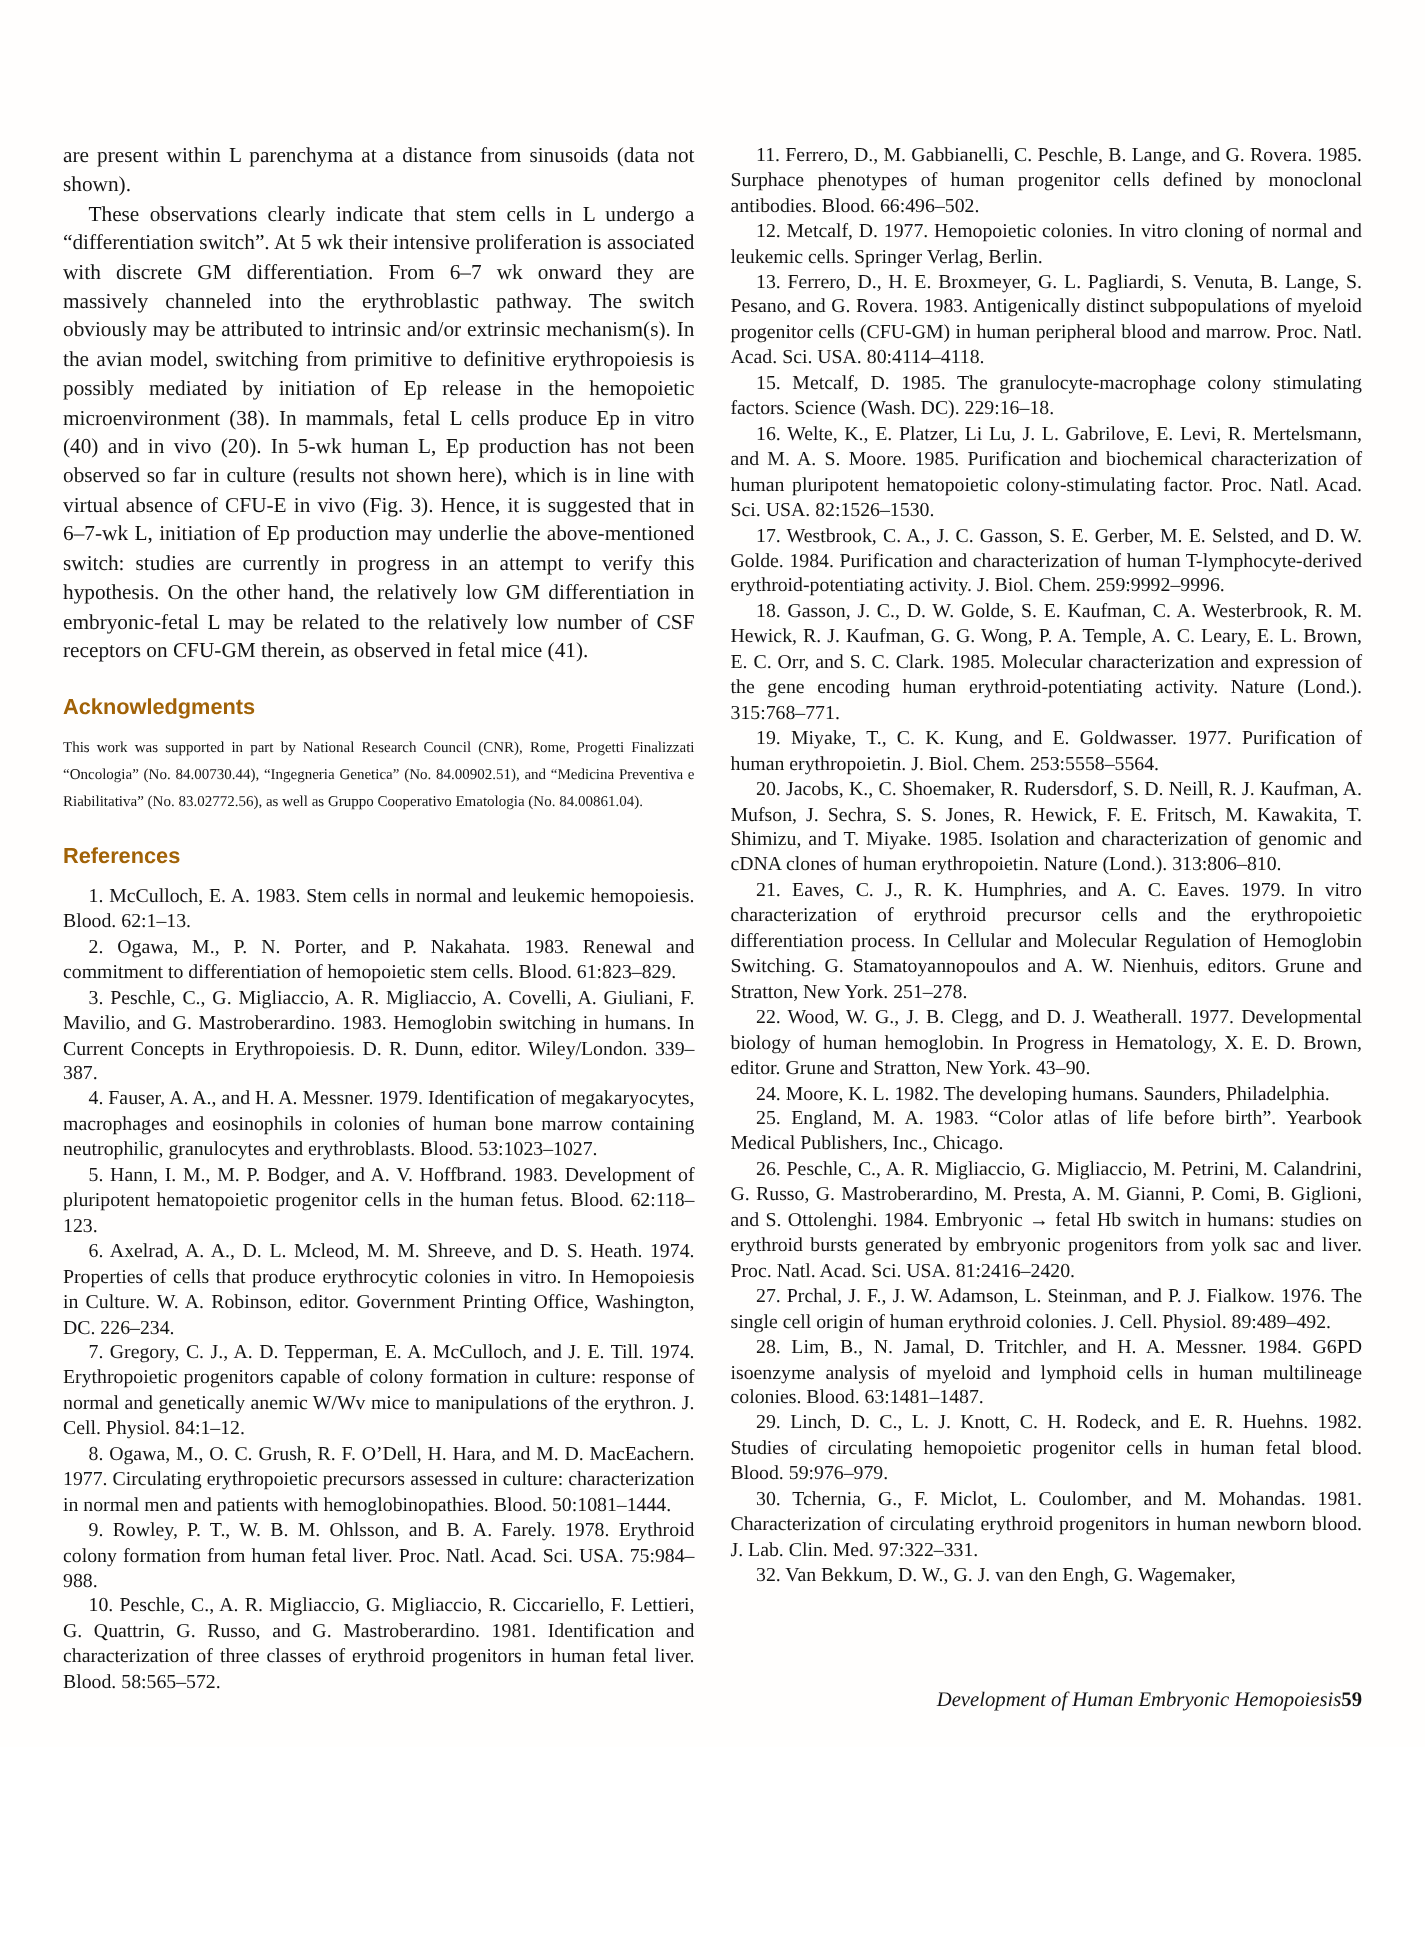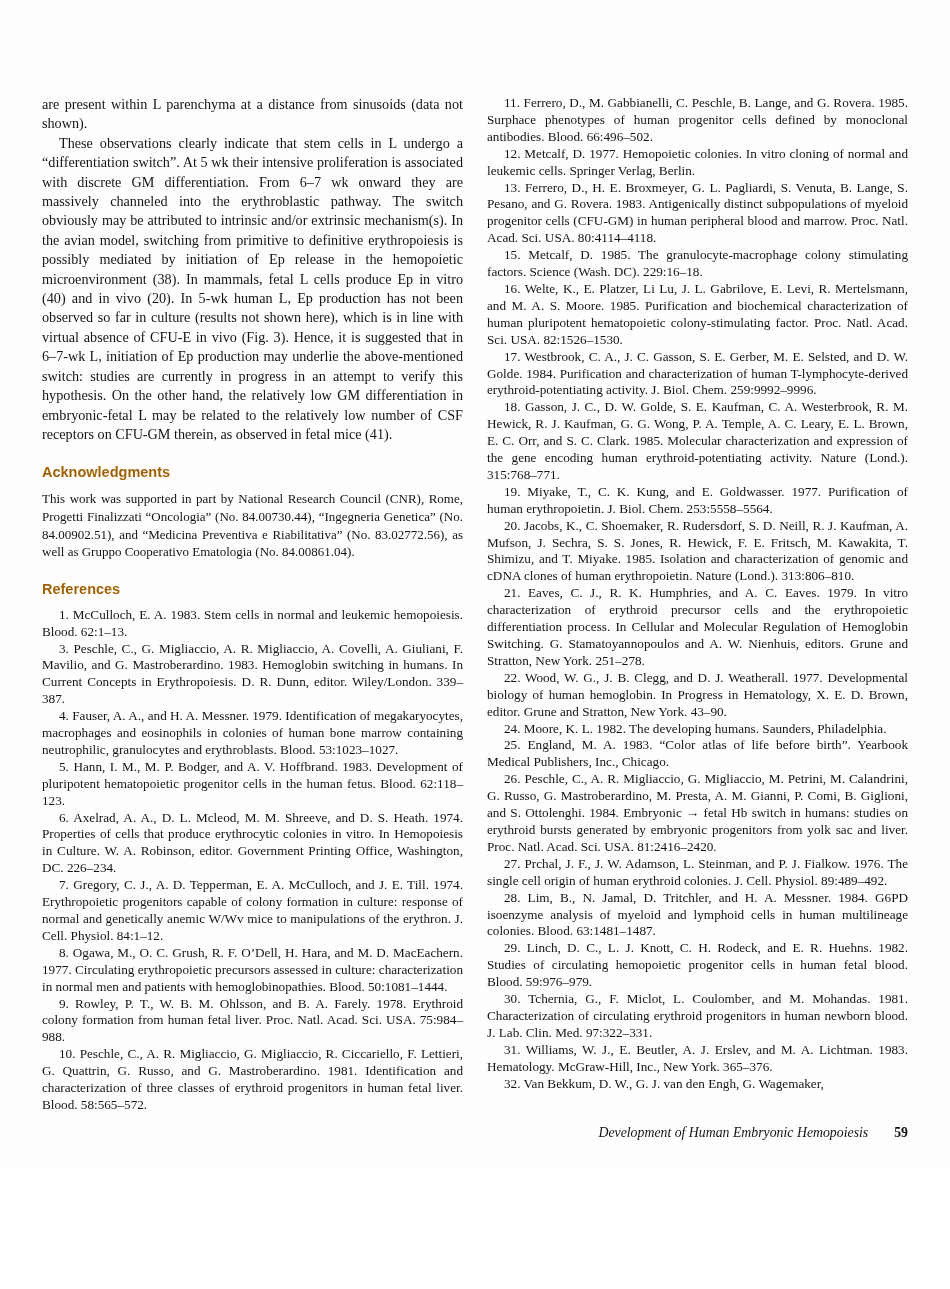--- a/index.html
+++ b/index.html
@@ -29,61 +29,61 @@
   }
   .indent { text-indent: 17px; }
   .section-heading {
     font-family: "Liberation Sans", sans-serif;
     font-weight: bold;
     font-size: 14.5px;
     margin: 20px 0 10px 0;
     color: #a16207;
   }
   .ack-text {
-    font-size: 13px;
+    font-size: 10px;
     line-height: 17.6px;
   }
   .ref {
     font-size: 13.2px;
     line-height: 16.9px;
     text-indent: 17px;
   }
   .col-right .ref:first-child { text-indent: 17px; }
   .footer {
     position: absolute;
     right: 42px;
     bottom: 24px;
     font-size: 13.8px;
   }
   .running-title {
     font-style: italic;
     margin-left: 30px;
   }
   .page-number {
     font-weight: bold;
-    margin-left: 26px;
     font-style: normal;
     text-align: right;
   }
 </style>
 </head>
 <body>
 
 <div class="page">
   <div class="columns">
 
     <div class="col col-left">
       <p class="body-text">are present within L parenchyma at a distance from sinusoids (data not shown).</p>
       <p class="body-text indent">These observations clearly indicate that stem cells in L undergo a “differentiation switch”. At 5 wk their intensive proliferation is associated with discrete GM differentiation. From 6–7 wk onward they are massively channeled into the erythroblastic pathway. The switch obviously may be attributed to intrinsic and/or extrinsic mechanism(s). In the avian model, switching from primitive to definitive erythropoiesis is possibly mediated by initiation of Ep release in the hemopoietic microenvironment (38). In mammals, fetal L cells produce Ep in vitro (40) and in vivo (20). In 5-wk human L, Ep production has not been observed so far in culture (results not shown here), which is in line with virtual absence of CFU-E in vivo (Fig. 3). Hence, it is suggested that in 6–7-wk L, initiation of Ep production may underlie the above-mentioned switch: studies are currently in progress in an attempt to verify this hypothesis. On the other hand, the relatively low GM differentiation in embryonic-fetal L may be related to the relatively low number of CSF receptors on CFU-GM therein, as observed in fetal mice (41).</p>
 
       <h2 class="section-heading">Acknowledgments</h2>
       <p class="ack-text">This work was supported in part by National Research Council (CNR), Rome, Progetti Finalizzati “Oncologia” (No. 84.00730.44), “Ingegneria Genetica” (No. 84.00902.51), and “Medicina Preventiva e Riabilitativa” (No. 83.02772.56), as well as Gruppo Cooperativo Ematologia (No. 84.00861.04).</p>
 
       <h2 class="section-heading">References</h2>
       <p class="ref">1. McCulloch, E. A. 1983. Stem cells in normal and leukemic hemopoiesis. Blood. 62:1–13.</p>
+      <p class="ref">2. Ogawa, M., P. N. Porter, and P. Nakahata. 1983. Renewal and commitment to differentiation of hemopoietic stem cells. Blood. 61:823–829.</p>
       <p class="ref">3. Peschle, C., G. Migliaccio, A. R. Migliaccio, A. Covelli, A. Giuliani, F. Mavilio, and G. Mastroberardino. 1983. Hemoglobin switching in humans. In Current Concepts in Erythropoiesis. D. R. Dunn, editor. Wiley/London. 339–387.</p>
       <p class="ref">4. Fauser, A. A., and H. A. Messner. 1979. Identification of megakaryocytes, macrophages and eosinophils in colonies of human bone marrow containing neutrophilic, granulocytes and erythroblasts. Blood. 53:1023–1027.</p>
       <p class="ref">5. Hann, I. M., M. P. Bodger, and A. V. Hoffbrand. 1983. Development of pluripotent hematopoietic progenitor cells in the human fetus. Blood. 62:118–123.</p>
       <p class="ref">6. Axelrad, A. A., D. L. Mcleod, M. M. Shreeve, and D. S. Heath. 1974. Properties of cells that produce erythrocytic colonies in vitro. In Hemopoiesis in Culture. W. A. Robinson, editor. Government Printing Office, Washington, DC. 226–234.</p>
       <p class="ref">7. Gregory, C. J., A. D. Tepperman, E. A. McCulloch, and J. E. Till. 1974. Erythropoietic progenitors capable of colony formation in culture: response of normal and genetically anemic W/Wv mice to manipulations of the erythron. J. Cell. Physiol. 84:1–12.</p>
       <p class="ref">8. Ogawa, M., O. C. Grush, R. F. O’Dell, H. Hara, and M. D. MacEachern. 1977. Circulating erythropoietic precursors assessed in culture: characterization in normal men and patients with hemoglobinopathies. Blood. 50:1081–1444.</p>
       <p class="ref">9. Rowley, P. T., W. B. M. Ohlsson, and B. A. Farely. 1978. Erythroid colony formation from human fetal liver. Proc. Natl. Acad. Sci. USA. 75:984–988.</p>
       <p class="ref">10. Peschle, C., A. R. Migliaccio, G. Migliaccio, R. Ciccariello, F. Lettieri, G. Quattrin, G. Russo, and G. Mastroberardino. 1981. Identification and characterization of three classes of erythroid progenitors in human fetal liver. Blood. 58:565–572.</p>
     </div>
 
@@ -99,21 +99,20 @@
       <p class="ref">20. Jacobs, K., C. Shoemaker, R. Rudersdorf, S. D. Neill, R. J. Kaufman, A. Mufson, J. Sechra, S. S. Jones, R. Hewick, F. E. Fritsch, M. Kawakita, T. Shimizu, and T. Miyake. 1985. Isolation and characterization of genomic and cDNA clones of human erythropoietin. Nature (Lond.). 313:806–810.</p>
       <p class="ref">21. Eaves, C. J., R. K. Humphries, and A. C. Eaves. 1979. In vitro characterization of erythroid precursor cells and the erythropoietic differentiation process. In Cellular and Molecular Regulation of Hemoglobin Switching. G. Stamatoyannopoulos and A. W. Nienhuis, editors. Grune and Stratton, New York. 251–278.</p>
       <p class="ref">22. Wood, W. G., J. B. Clegg, and D. J. Weatherall. 1977. Developmental biology of human hemoglobin. In Progress in Hematology, X. E. D. Brown, editor. Grune and Stratton, New York. 43–90.</p>
       <p class="ref">24. Moore, K. L. 1982. The developing humans. Saunders, Philadelphia.</p>
       <p class="ref">25. England, M. A. 1983. “Color atlas of life before birth”. Yearbook Medical Publishers, Inc., Chicago.</p>
       <p class="ref">26. Peschle, C., A. R. Migliaccio, G. Migliaccio, M. Petrini, M. Calandrini, G. Russo, G. Mastroberardino, M. Presta, A. M. Gianni, P. Comi, B. Giglioni, and S. Ottolenghi. 1984. Embryonic → fetal Hb switch in humans: studies on erythroid bursts generated by embryonic progenitors from yolk sac and liver. Proc. Natl. Acad. Sci. USA. 81:2416–2420.</p>
       <p class="ref">27. Prchal, J. F., J. W. Adamson, L. Steinman, and P. J. Fialkow. 1976. The single cell origin of human erythroid colonies. J. Cell. Physiol. 89:489–492.</p>
       <p class="ref">28. Lim, B., N. Jamal, D. Tritchler, and H. A. Messner. 1984. G6PD isoenzyme analysis of myeloid and lymphoid cells in human multilineage colonies. Blood. 63:1481–1487.</p>
       <p class="ref">29. Linch, D. C., L. J. Knott, C. H. Rodeck, and E. R. Huehns. 1982. Studies of circulating hemopoietic progenitor cells in human fetal blood. Blood. 59:976–979.</p>
       <p class="ref">30. Tchernia, G., F. Miclot, L. Coulomber, and M. Mohandas. 1981. Characterization of circulating erythroid progenitors in human newborn blood. J. Lab. Clin. Med. 97:322–331.</p>
-      <p class="ref">31. Williams, W. J., E. Beutler, A. J. Erslev, and M. A. Lichtman. 1983. Hematology. McGraw-Hill, Inc., New York. 365–376.</p>
       <p class="ref">32. Van Bekkum, D. W., G. J. van den Engh, G. Wagemaker,</p>
     </div>
 
   </div>
 
   <div class="footer">
     <span class="running-title">Development of Human Embryonic Hemopoiesis</span><span class="page-number">59</span>
   </div>
 </div>
 

